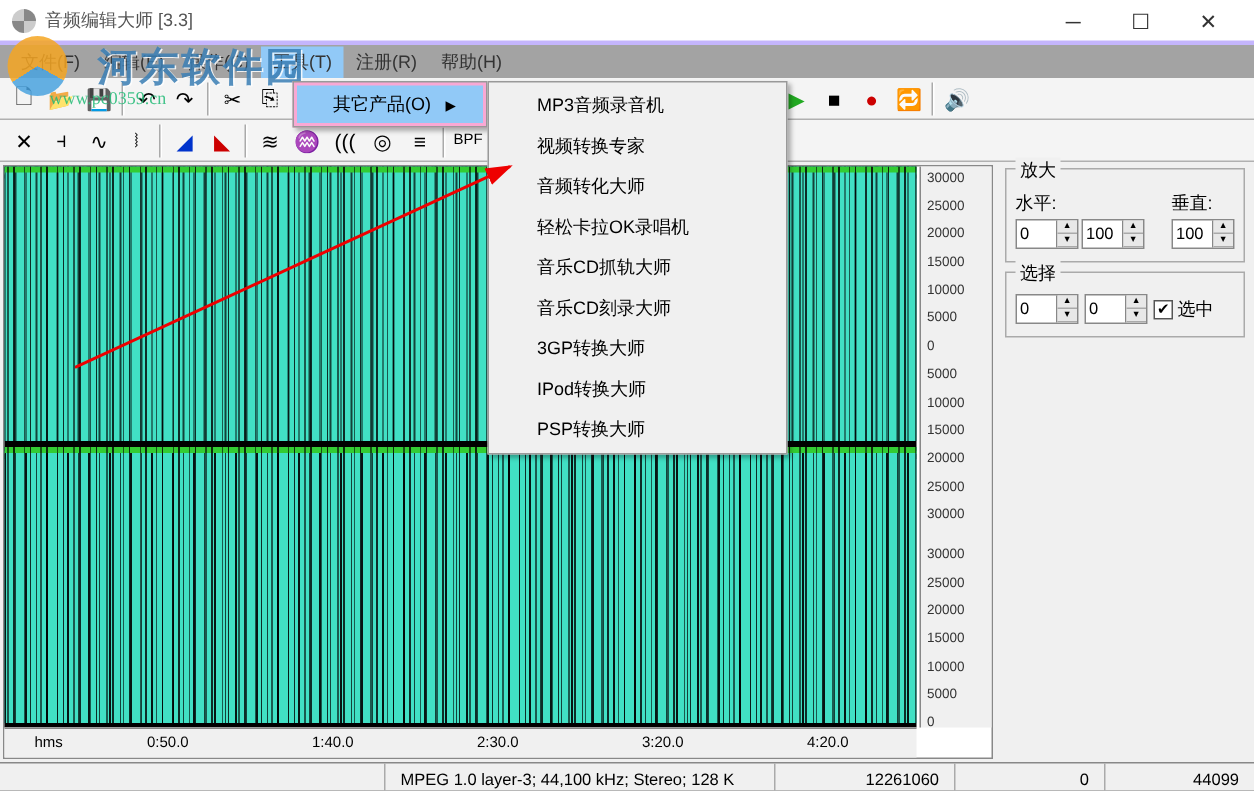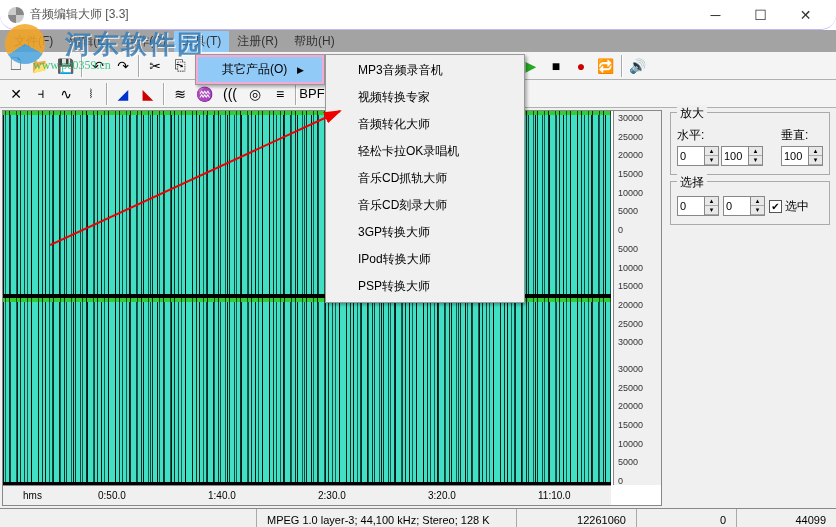--- a/index.html
+++ b/index.html
@@ -1,17 +1,17 @@
 <!DOCTYPE html>
 <html><head>
 <meta charset="utf-8">
 <style>
 * { box-sizing: border-box; margin: 0; padding: 0; }
 body { font-family: "Microsoft YaHei", SimSun, sans-serif; font-size: 12px; background: #fff; width: 836px; height: 527px; overflow: hidden; position: relative; }
-.titlebar { height: 30px; background: #fff; display: flex; align-items: center; padding: 0 8px; border-bottom: 1px solid #c4b5fd; border-radius: 15px; }
+.titlebar { height: 30px; background: #fff; display: flex; align-items: center; padding: 0 8px; border-bottom: 3px solid #c4b5fd; }
 .titlebar .appicon { width: 16px; height: 16px; border-radius: 50%; background: conic-gradient(#888 0 25%, #ccc 0 50%, #888 0 75%, #ccc 0); margin-right: 6px; }
 .titlebar .title { flex: 1; color: #555; font-size: 12px; }
 .titlebar .winbtn { width: 45px; height: 28px; display: flex; align-items: center; justify-content: center; color: #333; font-size: 14px; font-family: Arial; }
 .menubar { height: 22px; padding: 0 6px; display: flex; align-items: center; gap: 0; background: #a3a3a3; }
 .menubar .mitem { padding: 2px 8px; font-size: 12px; color: #333; }
 .menubar .mitem.active { background: #91c9f7; }
 .toolbar { height: 28px; padding: 2px 4px; display: flex; align-items: center; gap: 1px; background: #f4f4f4; border-bottom: 1px solid #b0b0b0; }
 .tbtn { width: 24px; height: 24px; border: 1px solid transparent; display: flex; align-items: center; justify-content: center; font-size: 14px; }
 .tdiv { width: 2px; height: 22px; border-left: 1px solid #aaa; border-right: 1px solid #fff; margin: 0 2px; }
 .toolbar2 { height: 28px; padding: 2px 4px; display: flex; align-items: center; gap: 1px; background: #f4f4f4; border-bottom: 1px solid #b0b0b0; }
@@ -125,21 +125,21 @@
   <span class="tdiv"></span>
   <span class="tbtn" style="color:#03c">◢</span>
   <span class="tbtn" style="color:#c00">◣</span>
   <span class="tdiv"></span>
   <span class="tbtn">≋</span>
   <span class="tbtn">♒</span>
   <span class="tbtn">(((</span>
   <span class="tbtn">◎</span>
   <span class="tbtn">≡</span>
   <span class="tdiv"></span>
-  <span class="tbtn" style="font-size:13px">BPF</span>
+  <span class="tbtn" style="font-size:10px">BPF</span>
   <span class="tbtn" style="font-size:9px">HPF</span>
   <span class="tbtn" style="font-size:9px">L</span>
 </div>
 
 <div class="submenu">
   <div class="smi hl">
     <span>其它产品(O)</span>
     <span class="arr">▶</span>
   </div>
 </div>
@@ -200,21 +200,21 @@
       <div class="sval">10000</div>
       <div class="sval">5000</div>
       <div class="sval">0</div>
     </div>
     <div class="time-ruler">
       <span class="tlabel hms">hms</span>
       <span class="tlabel" style="left:95px">0:50.0</span>
       <span class="tlabel" style="left:205px">1:40.0</span>
       <span class="tlabel" style="left:315px">2:30.0</span>
       <span class="tlabel" style="left:425px">3:20.0</span>
-      <span class="tlabel" style="left:535px">11:10.0</span>
+      <span class="tlabel" style="left:535px">4:20.0</span>
     </div>
   </div>
   <div class="sidepanel">
     <div class="grp">
       <span class="grp-title">放大</span>
       <div class="row">
         <div style="flex:1">
           <label>水平:</label>
           <div style="display:flex;gap:2px;margin-top:2px">
             <div class="spinbox">

